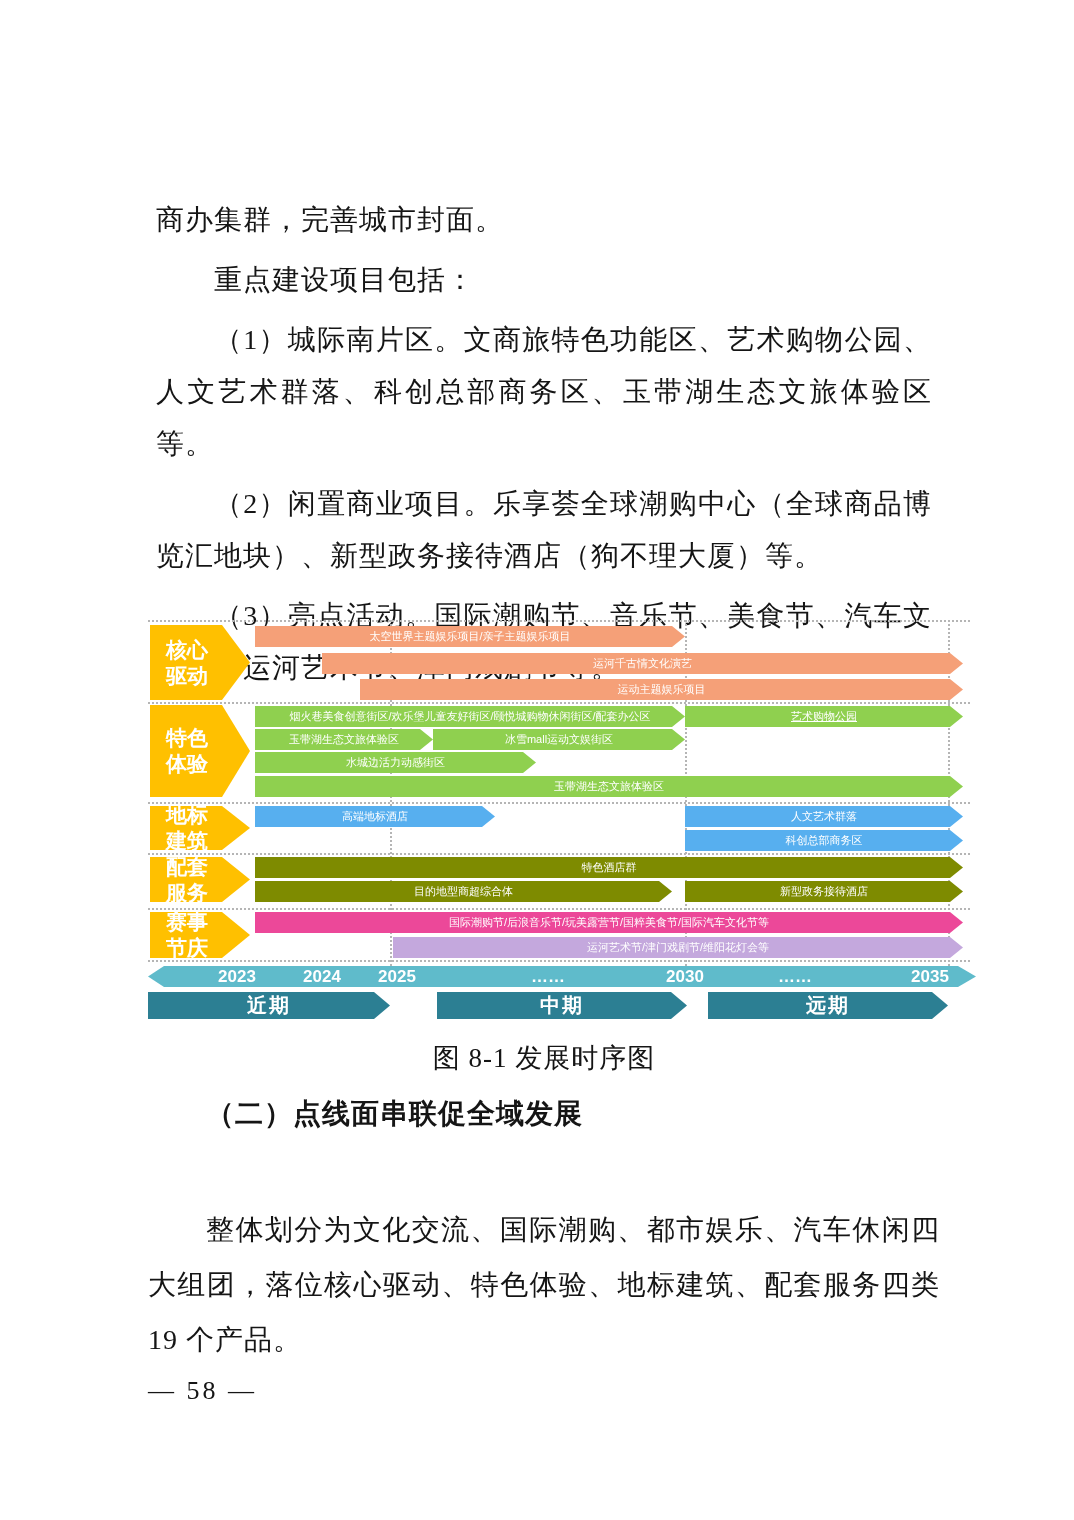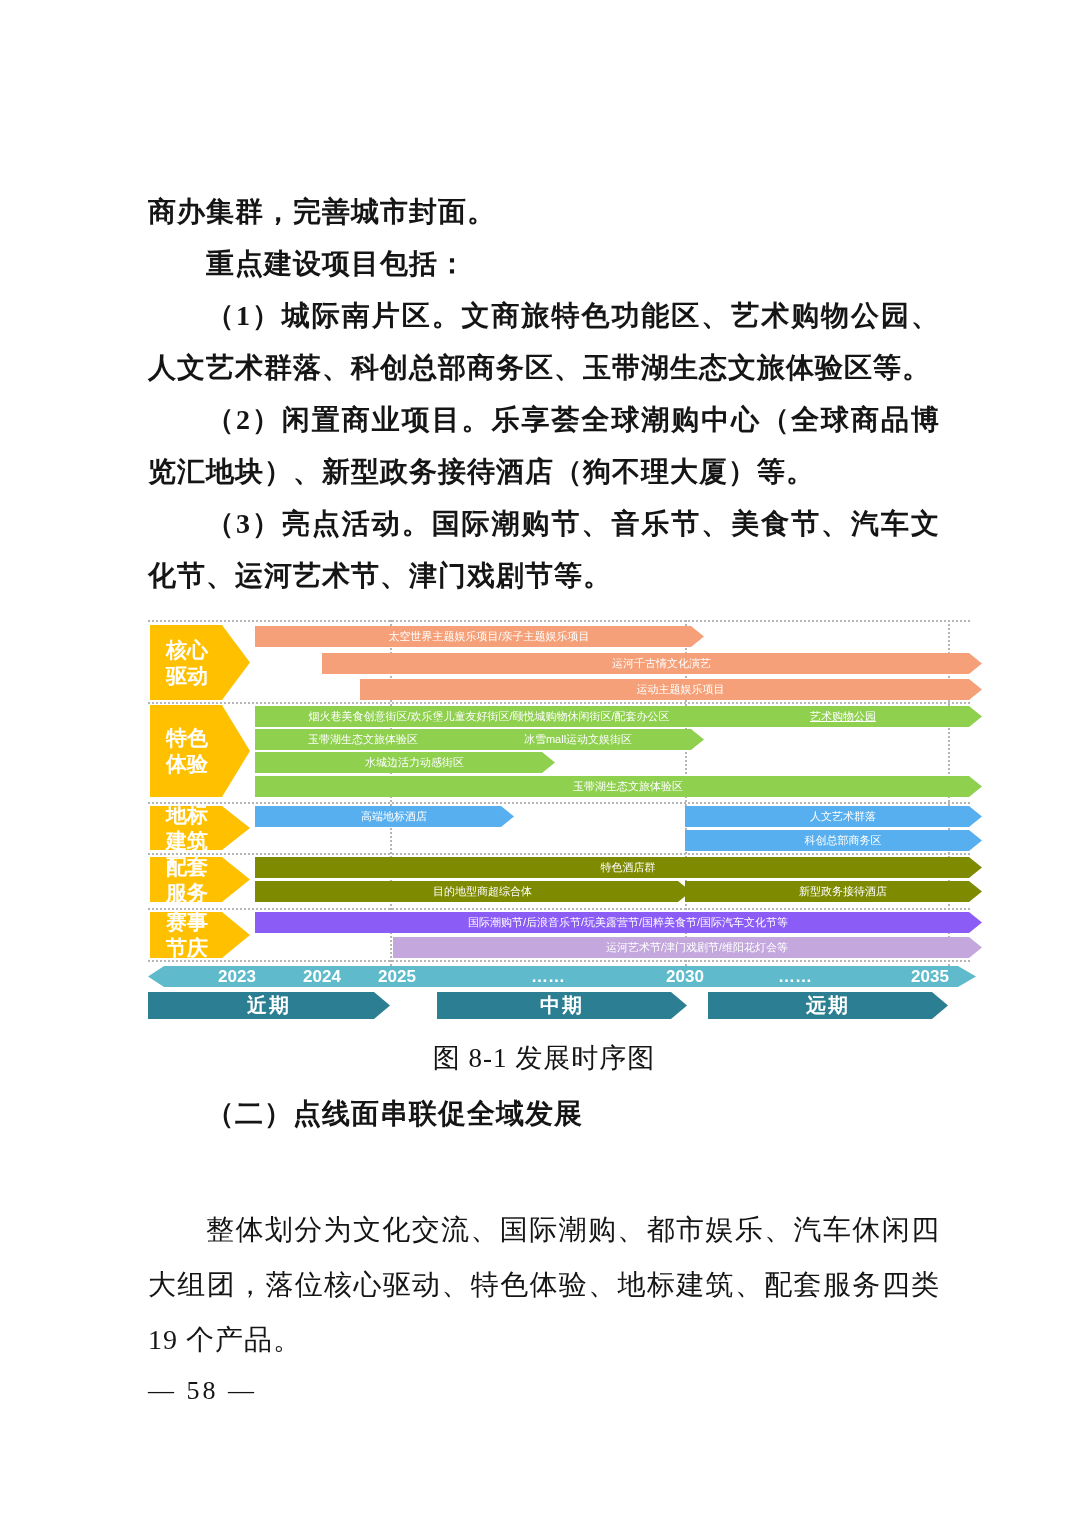--- a/index.html
+++ b/index.html
@@ -1,33 +1,33 @@
 <!DOCTYPE html>
 <html><head>
 <meta charset="utf-8">
 <style>
   html,body{margin:0;padding:0;background:#ffffff;}
   .page{position:relative;width:1074px;height:1520px;background:#fff;overflow:hidden;
         font-family:"Liberation Serif","DejaVu Serif",serif;color:#151515;}
   .body-text{position:absolute;left:148px;top:186px;width:792px;font-size:28px;
              line-height:52px;text-align:justify;letter-spacing:1px;}
-  .para{margin:0;font-weight:bold;}
+  .para{margin:8px;}
   .para.indent{text-indent:58px;}
   
   .chart{position:absolute;left:148px;top:620px;width:830px;height:400px;
          font-family:"Liberation Sans","DejaVu Sans",sans-serif;}
   .gridh{position:absolute;left:0;width:822px;height:0;border-top:2px dotted #b5b5b5;}
   .gridv{position:absolute;top:0;height:346px;width:0;border-left:2px dotted #b5b5b5;}
   .chev{position:absolute;left:2px;width:100px;background:#FFC000;color:#fff;font-weight:bold;
         font-size:21px;line-height:26px;display:flex;flex-direction:column;align-items:center;
         justify-content:center;box-sizing:border-box;padding-right:26px;
         clip-path:polygon(0 0,72% 0,100% 50%,72% 100%,0 100%);}
   .bar{position:absolute;height:21px;color:#fff;font-size:11px;white-space:nowrap;overflow:hidden;
        display:flex;align-items:center;justify-content:center;
-       clip-path:polygon(0 0,calc(100% - 13px) 0,100% 50%,calc(100% - 13px) 100%,0 100%);padding-left:19px;}
+       clip-path:polygon(0 0,calc(100% - 13px) 0,100% 50%,calc(100% - 13px) 100%,0 100%);}
   .tband{position:absolute;top:346px;left:0;width:828px;height:21px;background:#5FBBCB;
          clip-path:polygon(16px 0,calc(100% - 18px) 0,100% 50%,calc(100% - 18px) 100%,16px 100%,0 50%);}
   .tick{position:absolute;top:346px;height:21px;line-height:21px;transform:translateX(-50%);
         color:#fff;font-weight:bold;font-size:17px;font-family:"Liberation Sans",sans-serif;}
   .phase{position:absolute;top:372px;height:27px;background:#2C7F93;color:#fff;font-weight:bold;
          font-size:20px;display:flex;align-items:center;justify-content:center;
          font-family:"Liberation Sans",sans-serif;letter-spacing:2px;
          clip-path:polygon(0 0,calc(100% - 16px) 0,100% 50%,calc(100% - 16px) 100%,0 100%);}
   
   .caption{position:absolute;left:148px;top:1040px;width:792px;text-align:center;
@@ -92,21 +92,21 @@
         <span>配套</span>
         <span>服务</span>
       </div>
       <div class="bar" style="top: 237px; left: 107px; width: 708px; background: rgb(126, 139, 0);">特色酒店群</div>
       <div class="bar" style="top: 261px; left: 107px; width: 417px; background: rgb(126, 139, 0);">目的地型商超综合体</div>
       <div class="bar" style="top: 261px; left: 537px; width: 278px; background: rgb(126, 139, 0);">新型政务接待酒店</div>
       <div class="chev" style="top: 292px; height: 46px;">
         <span>赛事</span>
         <span>节庆</span>
       </div>
-      <div class="bar" style="top: 292px; left: 107px; width: 708px; background: #8b5cf6;">国际潮购节/后浪音乐节/玩美露营节/国粹美食节/国际汽车文化节等</div>
+      <div class="bar" style="top: 292px; left: 107px; width: 708px; background: #ec4899;">国际潮购节/后浪音乐节/玩美露营节/国粹美食节/国际汽车文化节等</div>
       <div class="bar" style="top: 317px; left: 245px; width: 570px; background: rgb(196, 168, 221);">运河艺术节/津门戏剧节/维阳花灯会等</div>
       <div class="tick" style="left: 89px;">2023</div>
       <div class="tick" style="left: 174px;">2024</div>
       <div class="tick" style="left: 249px;">2025</div>
       <div class="tick" style="left: 400px;">……</div>
       <div class="tick" style="left: 537px;">2030</div>
       <div class="tick" style="left: 647px;">……</div>
       <div class="tick" style="left: 782px;">2035</div>
       <div class="phase" style="left: 0px; width: 242px;">近期</div>
       <div class="phase" style="left: 289px; width: 250px; font-family: Liberation Serif, serif;">中期</div>

